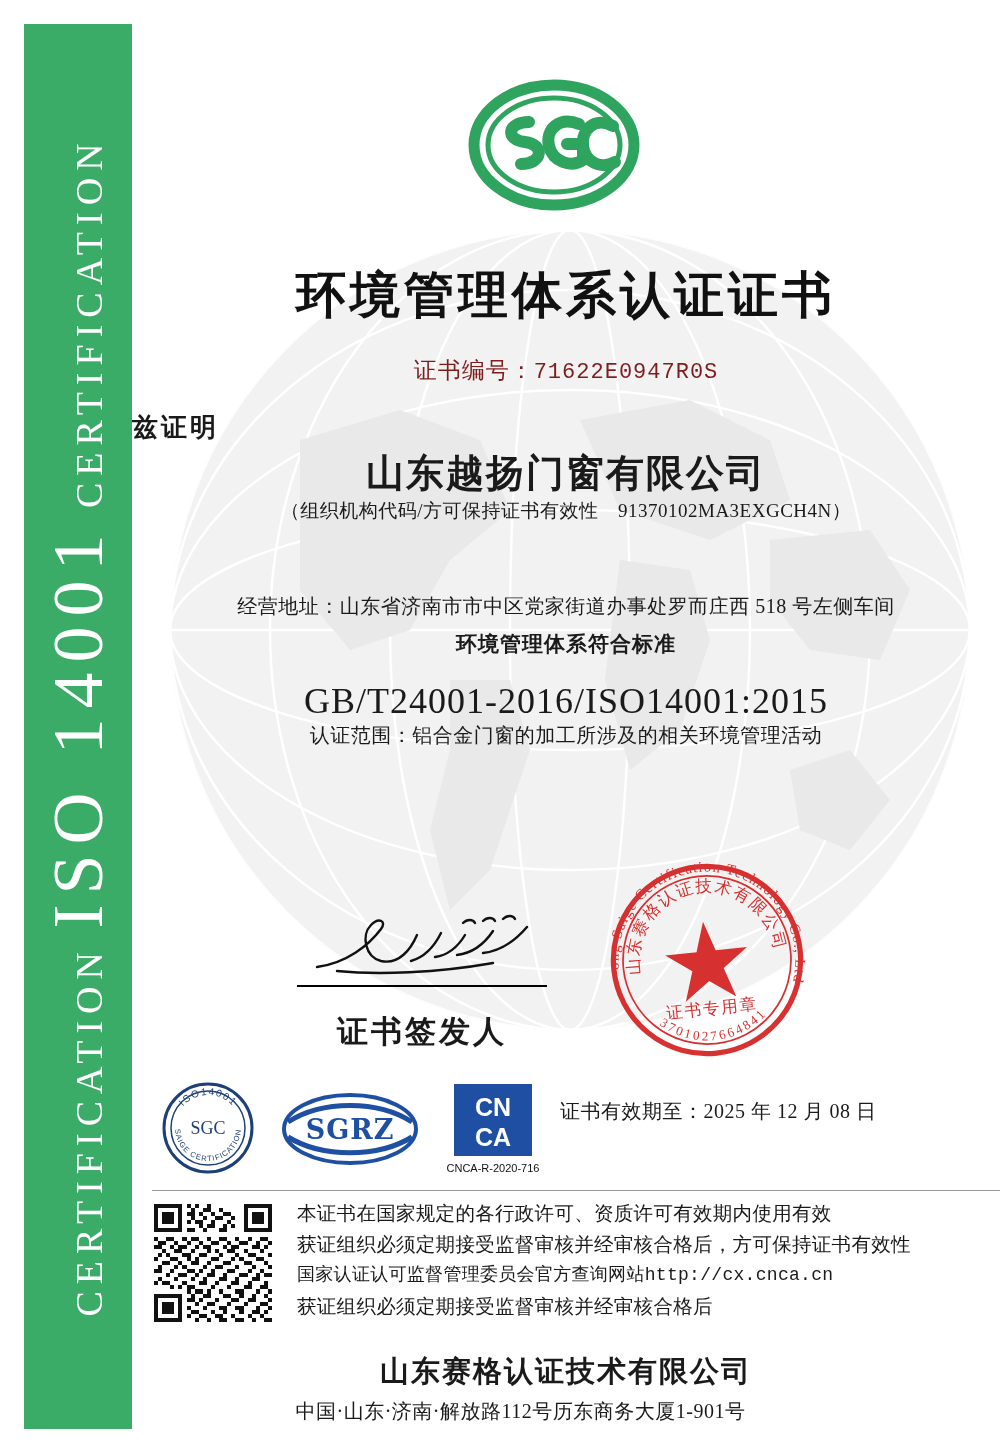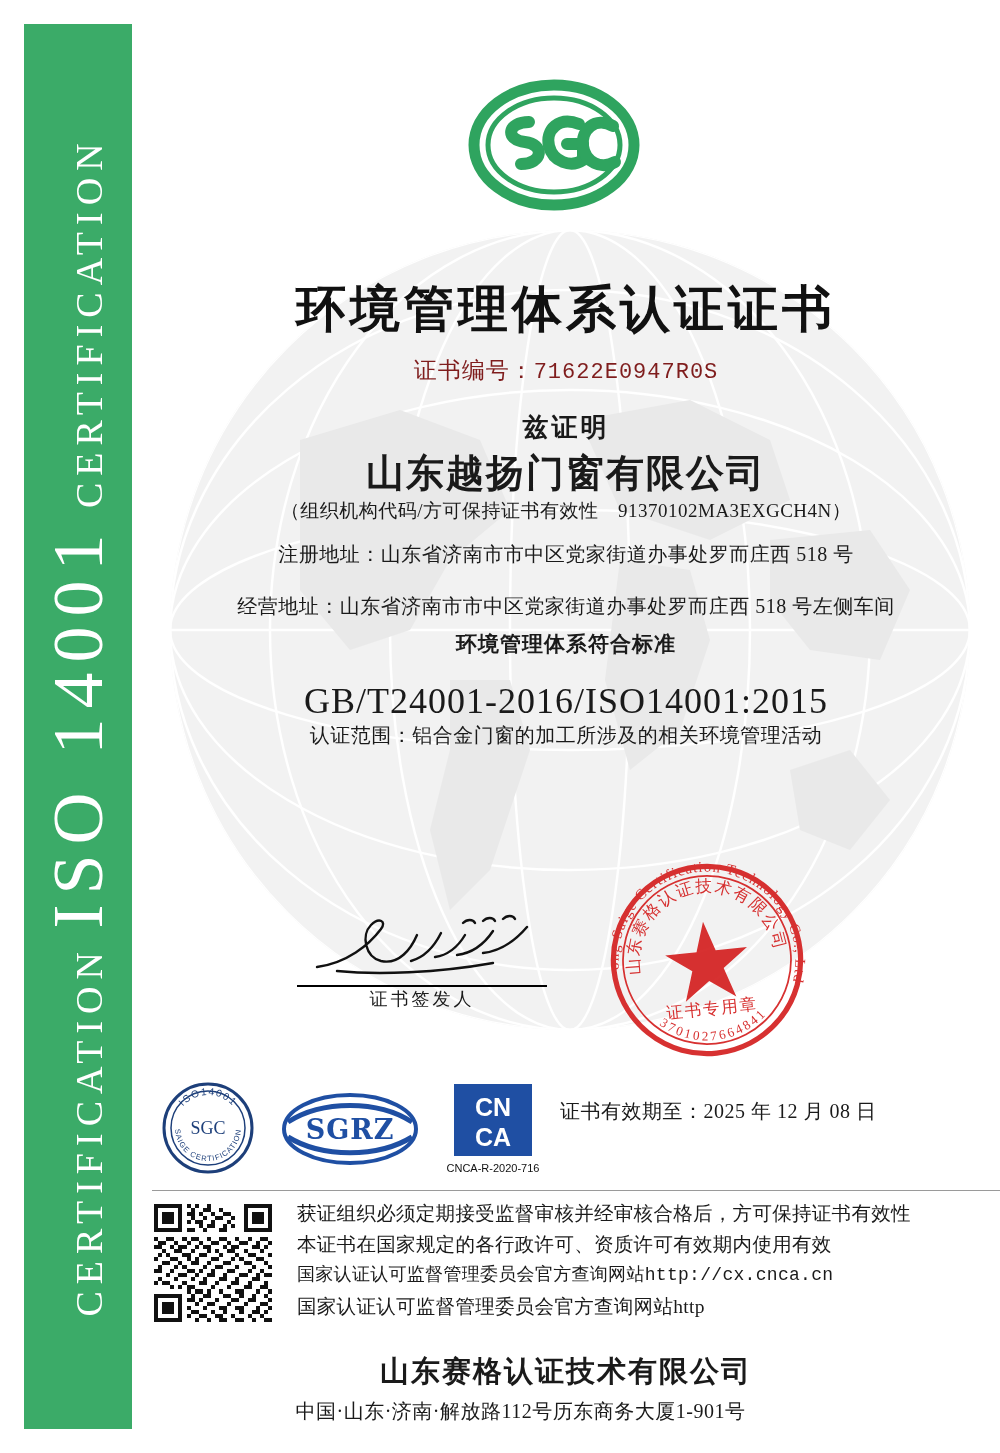--- a/index.html
+++ b/index.html
@@ -76,21 +76,21 @@
     left: 335px;
     top: 78px;
     width: 175px;
     height: 135px;
   }
 
   
   .main-title {
     position: absolute;
     left: 0;
-    top: 276px;
+    top: 262px;
     width: 868px;
     text-align: center;
     font-family: Liberation Sans, sans-serif;
     font-size: 50px;
     font-weight: bold;
     letter-spacing: 4px;
     color: #111;
   }
   .cert-no {
     position: absolute;
@@ -105,21 +105,21 @@
   .cert-no .mono {
     font-family: "Liberation Mono", monospace;
     font-size: 22px;
     letter-spacing: 1px;
   }
   .hereby {
     position: absolute;
     left: 0;
     top: 410px;
     width: 868px;
-    text-align: center;
+    text-align: left;
     font-size: 26px;
     font-weight: bold;
     letter-spacing: 3px;
   }
   .company {
     position: absolute;
     left: 0;
     top: 448px;
     width: 868px;
     text-align: center;
@@ -193,24 +193,24 @@
     display: block;
     margin: 0 auto;
   }
   .sig-rule {
     width: 250px;
     height: 2px;
     background: #000;
     margin: 2px auto 0 auto;
   }
   .sig-caption {
-    margin-top: 0;
-    font-size: 18px;
+    margin-top: 24px;
+    font-size: 31px;
     letter-spacing: 3px;
-    font-weight: 400;
+    font-weight: 700;
   }
 
   
   .seal {
     position: absolute;
     left: 455px;
     top: 855px;
     width: 240px;
     height: 210px;
     transform: rotate(-6deg);
@@ -356,21 +356,20 @@
 
     <div class="main-title">环境管理体系认证证书</div>
 
     <div class="cert-no">
       <span>证书编号：</span><span class="mono">71622E0947R0S</span>
     </div>
 
     <div class="hereby">兹证明</div>
     <div class="company">山东越扬门窗有限公司</div>
     <div class="code-line">（组织机构代码/方可保持证书有效性　91370102MA3EXGCH4N）</div>
-    <div class="addr-line addr-1">注册地址：山东省济南市市中区党家街道办事处罗而庄西 518 号</div>
     <div class="addr-line addr-2">经营地址：山东省济南市市中区党家街道办事处罗而庄西 518 号左侧车间</div>
 
     <div class="standard-label">环境管理体系符合标准</div>
     <div class="standard-value">GB/T24001-2016/ISO14001:2015</div>
     <div class="scope-line">认证范围：铝合金门窗的加工所涉及的相关环境管理活动</div>
 
     <div class="signature-block">
       <svg class="signature-svg" viewBox="0 0 230 78">
         <g fill="none" stroke="#111" stroke-width="2.4" stroke-linecap="round">
           <path d="M10 62 C40 58 62 40 74 24 C80 16 72 12 64 20 C54 30 58 52 74 56 C92 60 104 44 110 30"></path>
@@ -642,23 +641,23 @@
         <rect x="10" y="28" width="1" height="1"></rect>
           <rect x="13" y="28" width="1" height="1"></rect>
           <rect x="16" y="28" width="2" height="1"></rect>
         <rect x="20" y="28" width="2" height="1"></rect>
           <rect x="24" y="28" width="1" height="1"></rect>
           <rect x="27" y="28" width="2" height="1"></rect>
       </g>
     </svg>
 
     <div class="notes">
+      <div>本证书在国家规定的各行政许可、资质许可有效期内使用有效</div>
       <div>获证组织必须定期接受监督审核并经审核合格后，方可保持证书有效性</div>
-      <div>本证书在国家规定的各行政许可、资质许可有效期内使用有效</div>
       <div class="mono-url">国家认证认可监督管理委员会官方查询网站http://cx.cnca.cn</div>
-      <div>国家认证认可监督管理委员会官方查询网站http</div>
+      <div>获证组织必须定期接受监督审核并经审核合格后</div>
     </div>
 
     <div class="footer-company">山东赛格认证技术有限公司</div>
     <div class="footer-address">中国·山东·济南·解放路112号历东商务大厦1-901号</div>
 
   </div>
 </div>
 
 </body></html>

